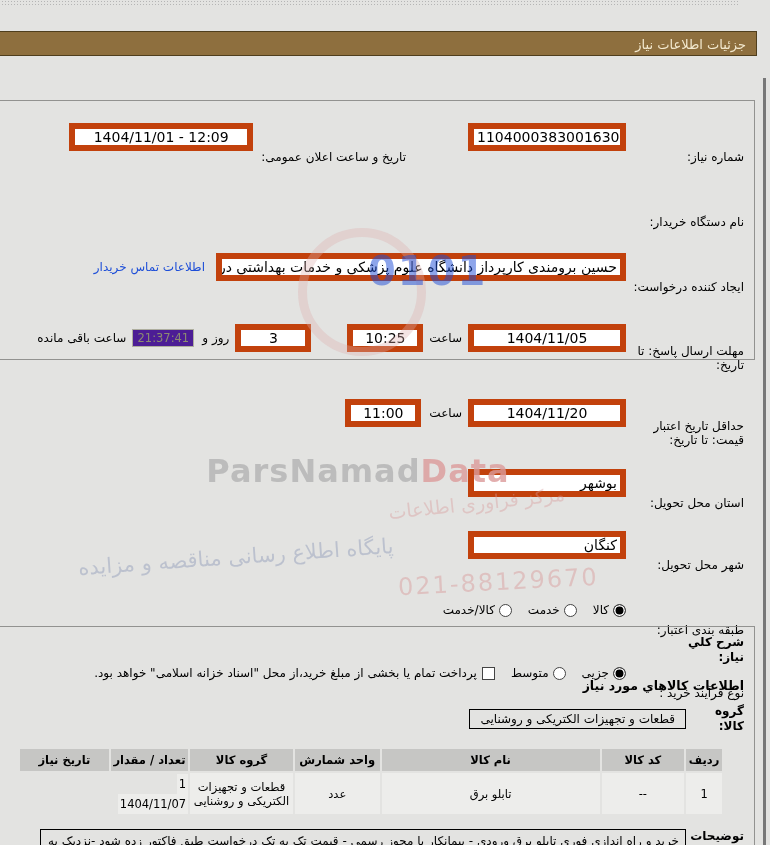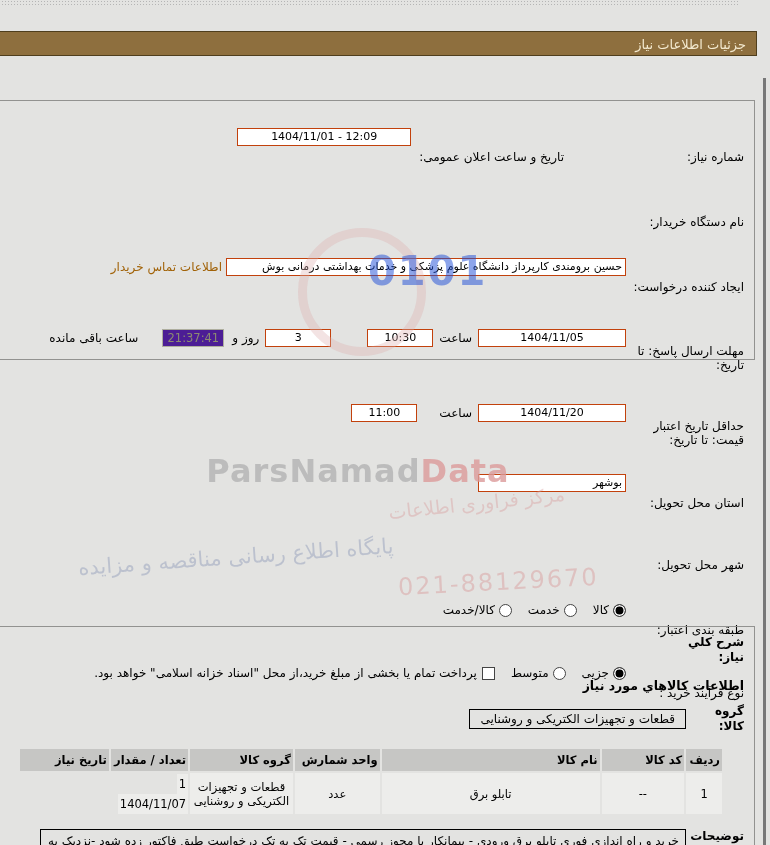--- a/index.html
+++ b/index.html
@@ -10,44 +10,44 @@
   .titlebar{position:absolute;top:31px;right:13px;left:13px;height:25px;background:#8e6f3e;
         border:1px solid #4f3e1d;color:#f3e9cf;font-size:13px;line-height:25px;padding-right:10px;box-sizing:border-box;}
   .win-edge{position:absolute;right:4px;top:78px;bottom:0;width:3px;background:#787878;}
 
   .box{position:absolute;right:15px;left:15px;border:1px solid #929290;box-sizing:border-box;}
   .box1{top:75px;height:260px;padding:9px 10px 0 8px;}
   .box2{top:341px;height:259px;padding:8px 10px 0 12px;}
 
   .row{display:flex;align-items:center;font-size:12px;}
   .lbl{width:118px;flex-shrink:0;line-height:14px;margin-top:40px;}
-  .inp{background:#fff;border:1px solid #c2410c;height:16px;line-height:16px;font-size:11px;
+  .inp{background:#fff;border:6px solid #c2410c;height:16px;line-height:16px;font-size:14px;
        padding:0 3px;overflow:hidden;white-space:nowrap;box-sizing:content-box;}
   .center{text-align:center;}
   .num{direction:ltr;unicode-bidi:bidi-override;display:inline-block;}
   .cd{background:#4c1d95;border:1px solid #aeae9e;color:#8c8c70;width:60px;text-align:center;
       height:16px;line-height:16px;font-size:11.5px;}
-  .link{color:#a16207;margin-right:4px;cursor:pointer;}
+  .link{color:#1d4ed8;margin-right:11px;cursor:pointer;}
   .radio{width:11px;height:11px;border:1px solid #444;border-radius:50%;background:#fff;
          display:inline-block;flex-shrink:0;margin-left:4px;}
   .radio.on{box-shadow:inset 0 0 0 1.5px #fff;background:#000;}
   .opt{display:inline-flex;align-items:center;margin-left:16px;}
   .cb{width:11px;height:11px;border:1px solid #444;background:#fff;display:inline-block;
       flex-shrink:0;margin-left:5px;}
 
   .descrow{display:flex;align-items:flex-start;}
   .dlbl{width:58px;flex-shrink:0;font-weight:bold;font-size:12px;line-height:15px;}
   .dbox{flex:1;border:1px solid #000;font-size:12px;line-height:16px;padding:3px 6px;
         margin-left:42px;background:transparent;}
   .sechead{font-weight:bold;font-size:12.5px;margin:13px 0 0 0;}
   .grouprow{display:flex;align-items:center;margin-top:11px;}
   .gbox{border:1px solid #000;font-size:12px;padding:2px 10px;margin-right:0;}
 
   table{border-collapse:separate;border-spacing:2px;margin:13px auto 0 auto;}
-  th{background:#c6c6c4;font-size:11.5px;font-weight:bold;padding:4px 2px;text-align:right;}
+  th{background:#c6c6c4;font-size:11.5px;font-weight:bold;padding:4px 2px;}
   td{background:#ededeb;font-size:11.5px;text-align:center;padding:3px 2px;line-height:14px;}
   .gt{width:706px;}
 
   .wm{position:absolute;pointer-events:none;z-index:6;}
   .wm-logo{top:452px;left:115px;width:550px;text-align:center;direction:ltr;
       font-size:32px;font-weight:bold;color:#b3b3b3;opacity:0.8;letter-spacing:1px;}
   .wm-logo .red{color:#dc9b9b;}
   .wm-fa1{top:545px;left:110px;font-size:21px;color:#8e9ab8;opacity:0.45;transform:rotate(-4deg);}
   .wm-fa2{top:492px;left:420px;font-size:19px;color:#d89a9a;opacity:0.4;transform:rotate(-6deg);}
   .wm-phone{top:568px;left:430px;font-size:24px;color:#d89a9a;opacity:0.45;direction:ltr;
@@ -67,59 +67,61 @@
   <div class="titlebar content">
     <span>جزئیات اطلاعات نیاز</span>
   </div>
 
   <div class="win-edge"></div>
 
   <div class="box box1 content">
 
     <div class="row">
       <span class="lbl">شماره نیاز:</span>
+      <div class="inp center num" style="width:140px">1104000383001630</div>
       <span class="lbl" style="width:auto;margin-right:62px">تاریخ و ساعت اعلان عمومی:</span>
       <div class="inp center num" style="width:166px;margin-right:8px">1404/11/01 - 12:09</div>
     </div>
 
     <div class="row" style="margin-top:11px">
       <span class="lbl">نام دستگاه خریدار:</span>
     </div>
 
     <div class="row" style="margin-top:11px">
       <span class="lbl">ایجاد کننده درخواست:</span>
       <div class="inp" style="width:392px">حسین برومندی کارپرداز دانشگاه علوم پزشکی و خدمات بهداشتی درمانی بوش</div>
       <span class="link">اطلاعات تماس خریدار</span>
     </div>
 
     <div class="row" style="margin-top:10px">
       <span class="lbl">مهلت ارسال پاسخ: تا تاریخ:</span>
       <div class="inp center num" style="width:140px">1404/11/05</div>
       <span style="margin-right:6px">ساعت</span>
-      <div class="inp center num" style="width:58px;margin-right:6px">10:30</div>
+      <div class="inp center num" style="width:58px;margin-right:6px">10:25</div>
       <div class="inp center num" style="width:58px;margin-right:36px">3</div>
       <span style="margin-right:6px">روز و</span>
       <div class="cd num" style="margin-right:8px">21:37:41</div>
-      <span style="margin-right:24px">ساعت باقی مانده</span>
+      <span style="margin-right:6px">ساعت باقی مانده</span>
     </div>
 
     <div class="row" style="margin-top:7px">
       <span class="lbl">حداقل تاریخ اعتبار قیمت: تا تاریخ:</span>
       <div class="inp center num" style="width:140px">1404/11/20</div>
       <span style="margin-right:6px">ساعت</span>
-      <div class="inp center num" style="width:58px;margin-right:22px">11:00</div>
+      <div class="inp center num" style="width:58px;margin-right:8px">11:00</div>
     </div>
 
     <div class="row" style="margin-top:9px">
       <span class="lbl">استان محل تحویل:</span>
       <div class="inp" style="width:140px">بوشهر</div>
     </div>
 
     <div class="row" style="margin-top:8px">
       <span class="lbl">شهر محل تحویل:</span>
+      <div class="inp" style="width:140px">کنگان</div>
     </div>
 
     <div class="row" style="margin-top:11px">
       <span class="lbl">طبقه بندی اعتبار:</span>
       <span class="opt">
         <span class="radio on"></span>
         <span>کالا</span>
       </span>
       <span class="opt">
         <span class="radio"></span>

